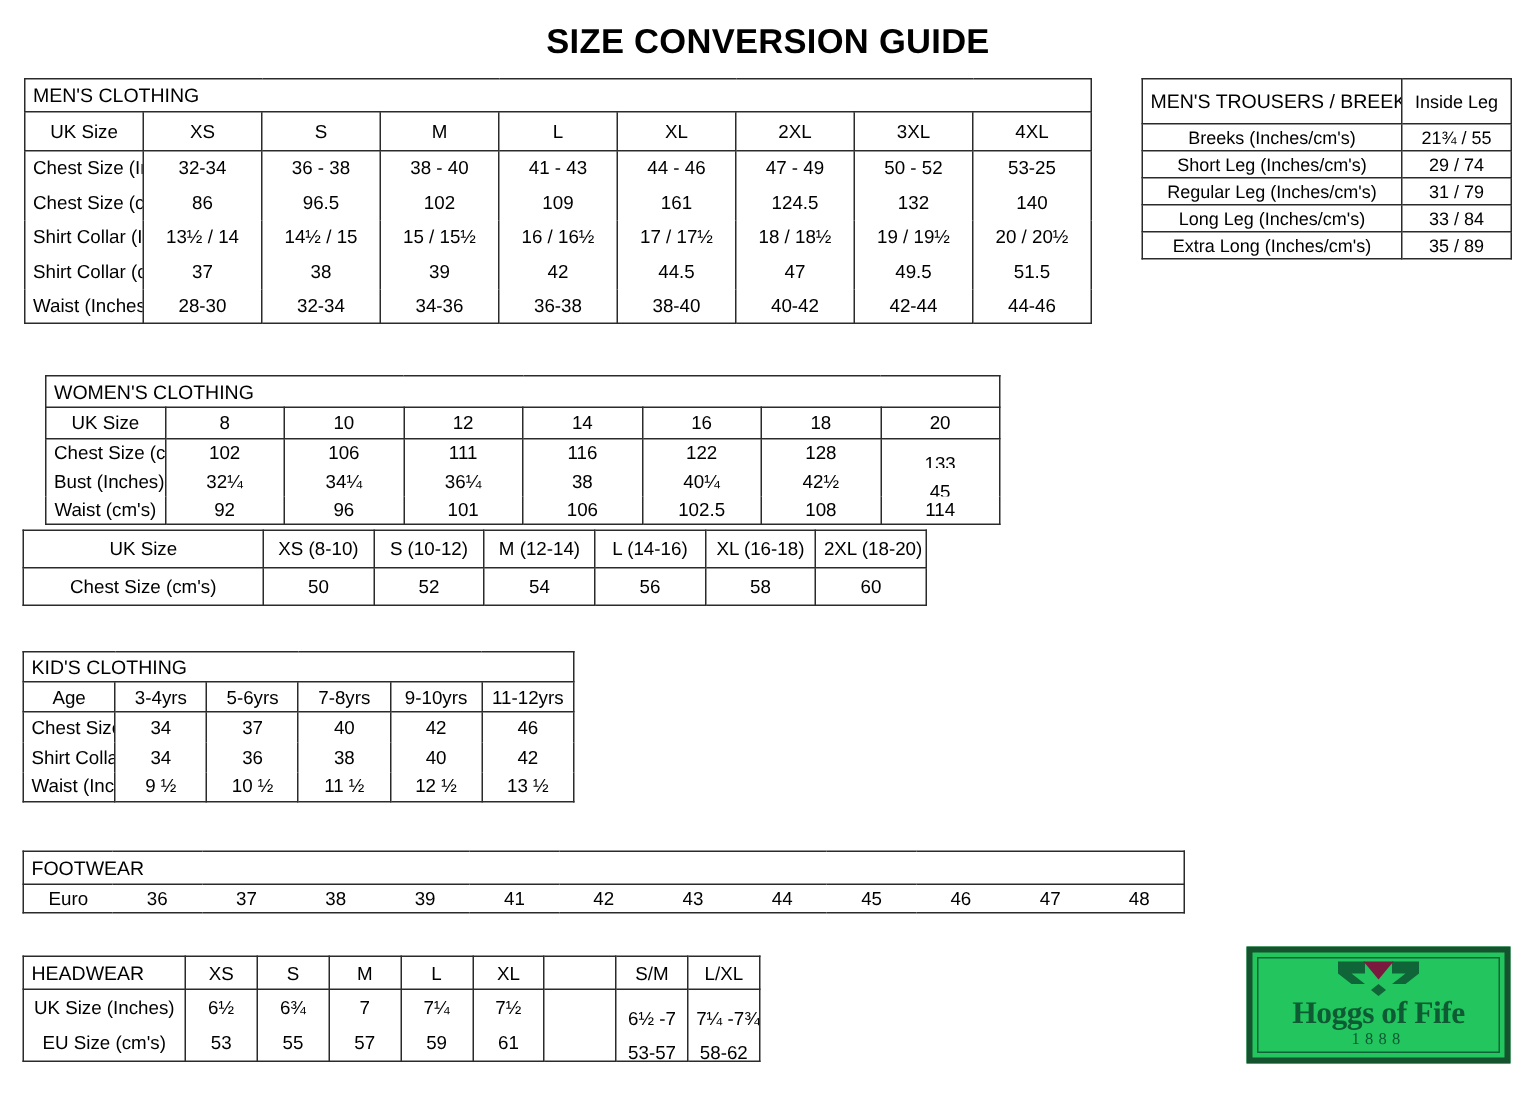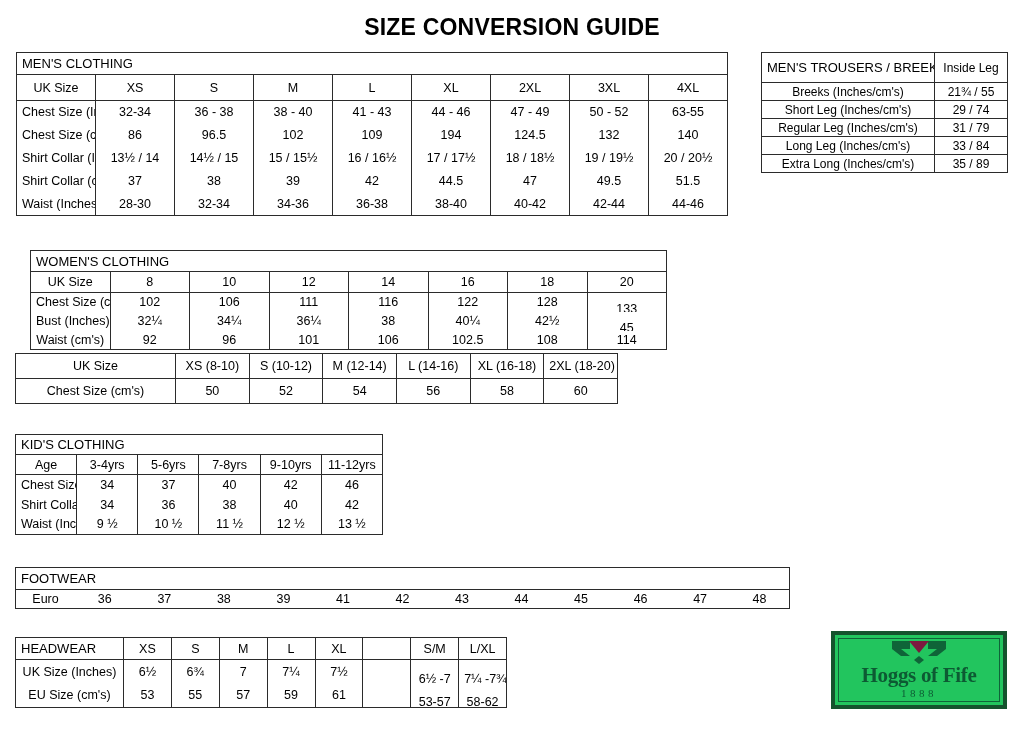--- a/index.html
+++ b/index.html
@@ -158,29 +158,29 @@
       </tr>
       <tr>
         <td class="c0 lbl nb-b">Chest Size (Inches)</td>
         <td class="nb-b">32-34</td>
         <td class="nb-b">36 - 38</td>
         <td class="nb-b">38 - 40</td>
         <td class="nb-b">41 - 43</td>
         <td class="nb-b">44 - 46</td>
         <td class="nb-b">47 - 49</td>
         <td class="nb-b">50 - 52</td>
-        <td class="nb-b">63-55</td>
+        <td class="nb-b">53-25</td>
       </tr>
       <tr>
         <td class="c0 lbl noh">Chest Size (cm's)</td>
         <td class="noh">86</td>
         <td class="noh">96.5</td>
         <td class="noh">102</td>
         <td class="noh">109</td>
-        <td class="noh">194</td>
+        <td class="noh">161</td>
         <td class="noh">124.5</td>
         <td class="noh">132</td>
         <td class="noh">140</td>
       </tr>
       <tr>
         <td class="c0 lbl noh">Shirt Collar (Inches)</td>
         <td class="noh">13½ / 14</td>
         <td class="noh">14½ / 15</td>
         <td class="noh">15 / 15½</td>
         <td class="noh">16 / 16½</td>

